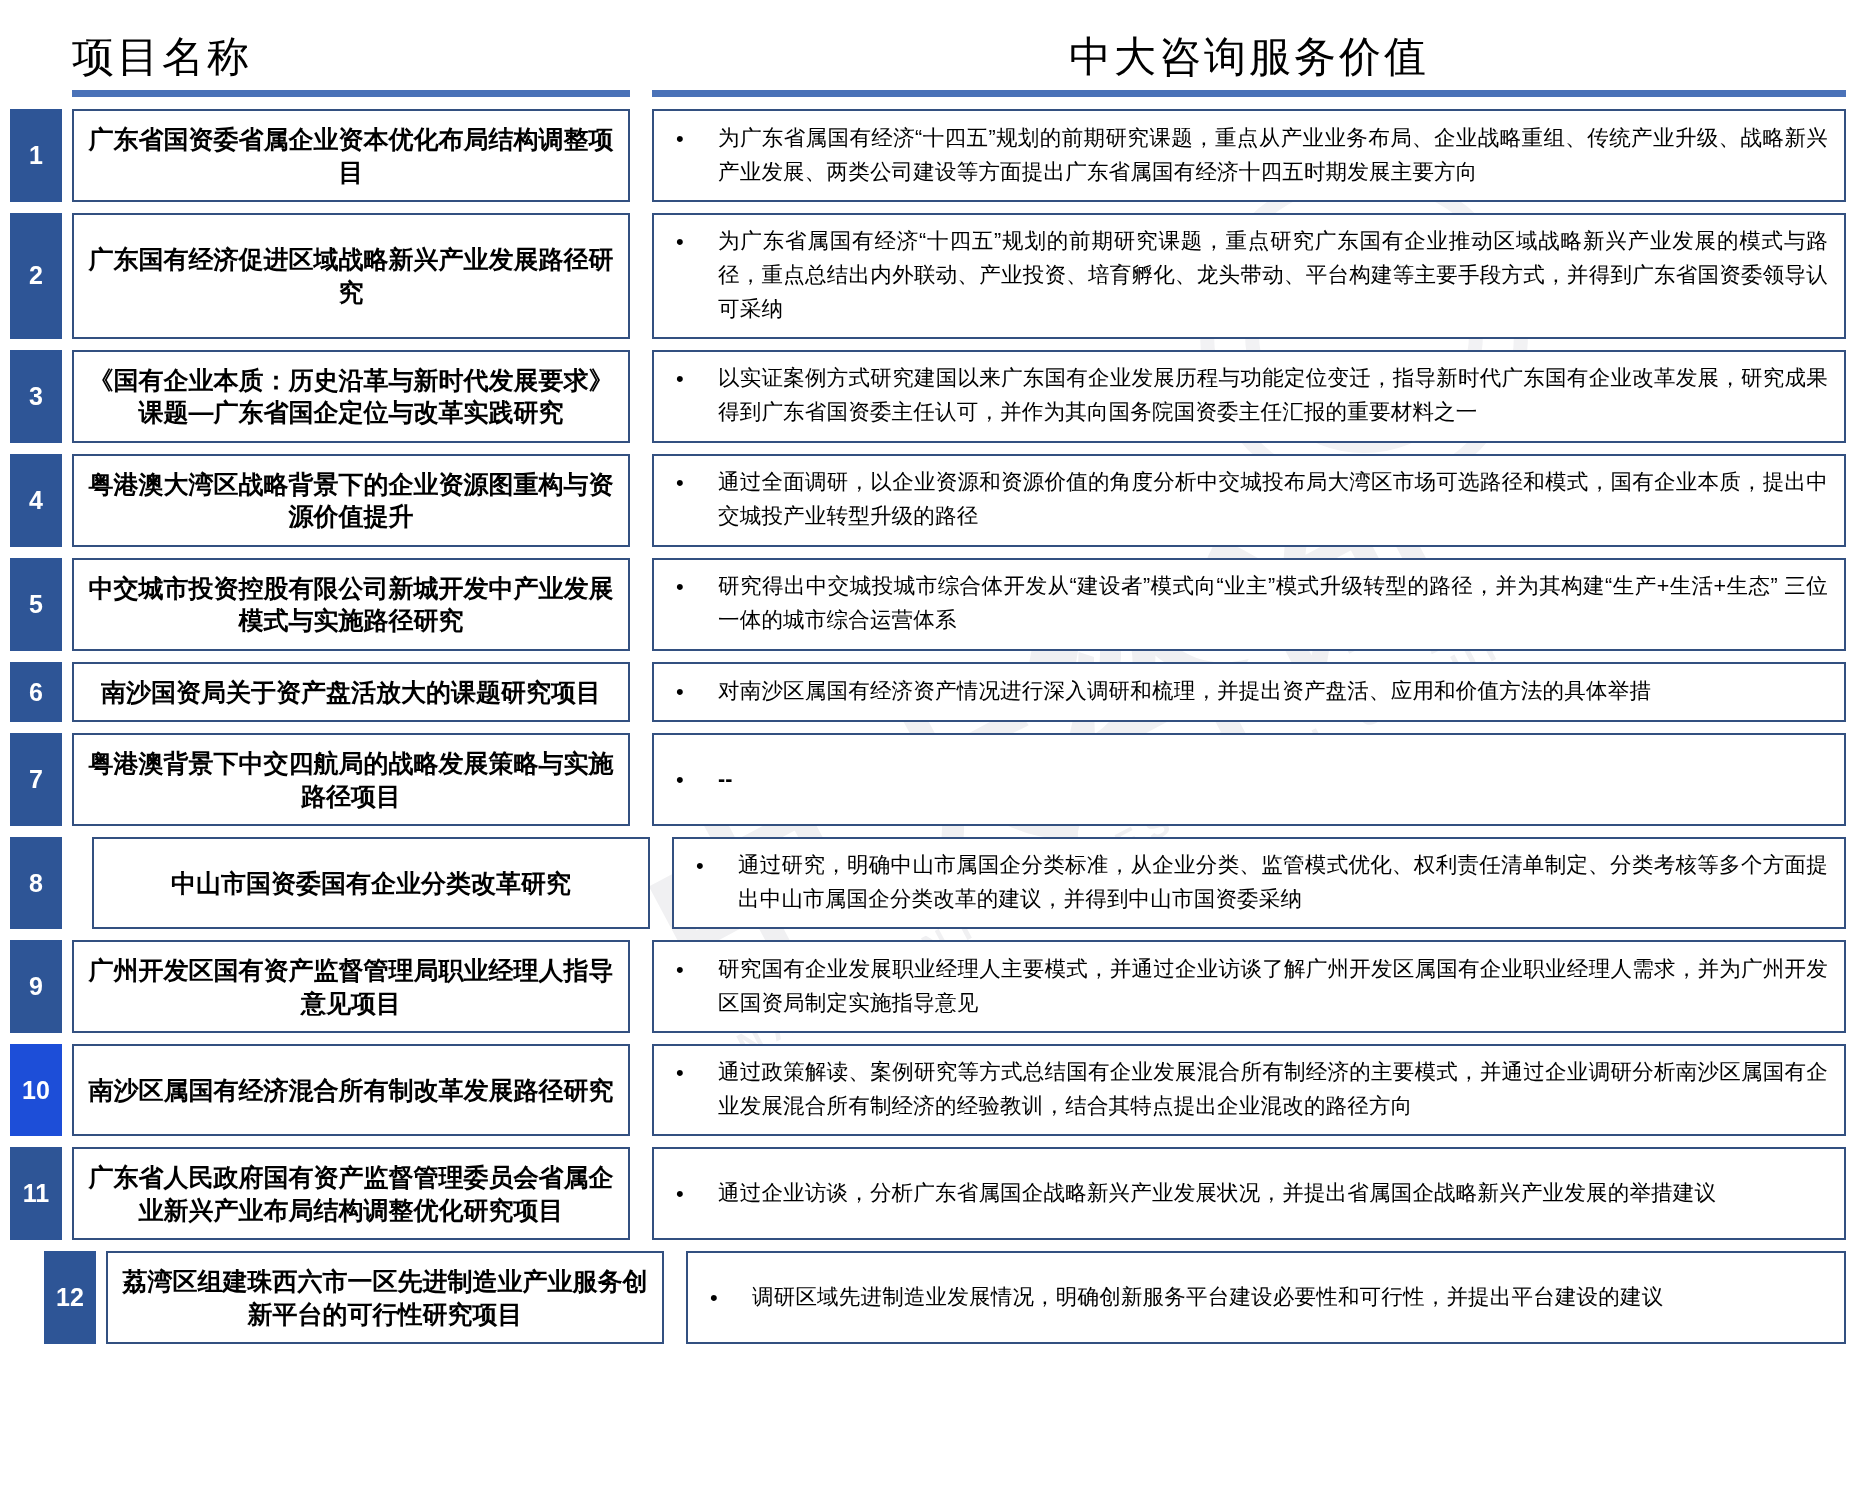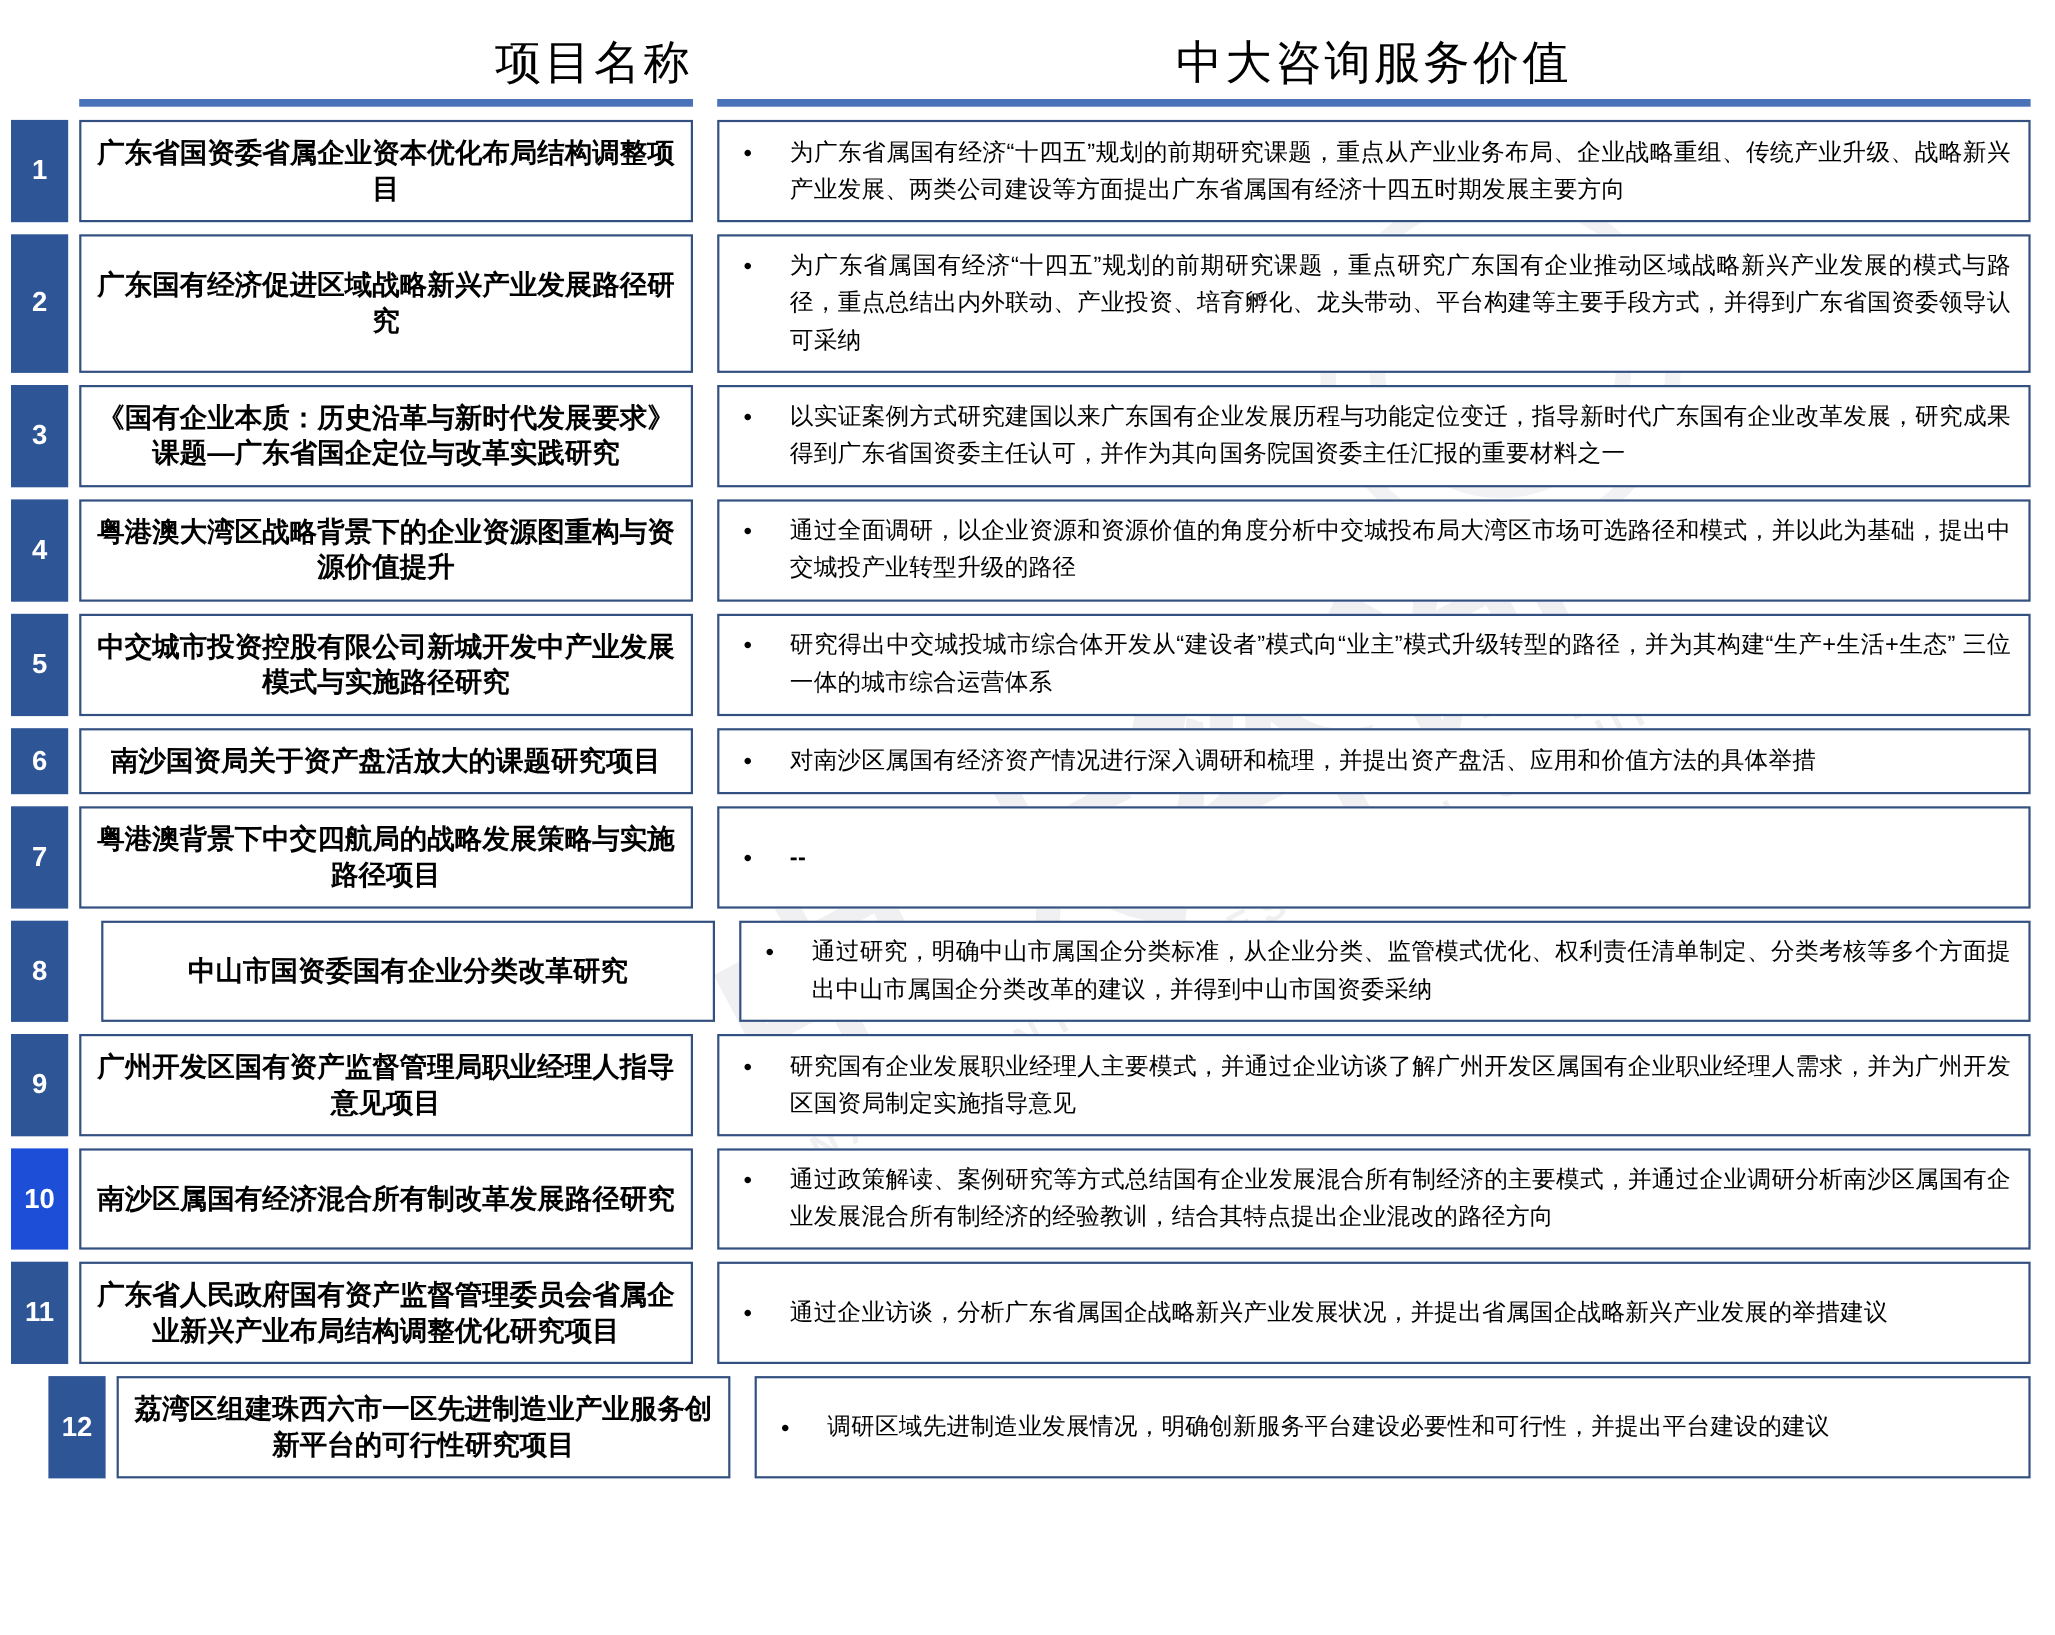--- a/index.html
+++ b/index.html
@@ -58,21 +58,21 @@
   
   .head-row {
     display: flex;
     align-items: flex-end;
     height: 78px;
   }
   .head-spacer { width: 62px; flex: 0 0 62px; }
   .head-left {
     width: 558px;
     flex: 0 0 558px;
-    text-align: right;
+    text-align: left;
   }
   .head-gap { width: 22px; flex: 0 0 22px; }
   .head-right {
     flex: 1 1 auto;
     text-align: center;
   }
   .head-title {
     font-size: 42px;
     font-weight: 400;
     letter-spacing: 3px;
@@ -258,21 +258,21 @@
           <span>4</span>
         </div>
         <div class="num-gap"></div>
         <div class="name-cell" style="border-color: rgb(51, 80, 128);">
           <div class="name-text">粤港澳大湾区战略背景下的企业资源图重构与资源价值提升</div>
         </div>
         <div class="mid-gap"></div>
         <div class="value-cell" style="border-color: rgb(51, 80, 128);">
           <div class="bullet-wrap">
             <div class="bullet-dot">•</div>
-            <div class="value-text">通过全面调研，以企业资源和资源价值的角度分析中交城投布局大湾区市场可选路径和模式，并以此为基础，提出中交城投产业转型升级的路径</div>
+            <div class="value-text">通过全面调研，以企业资源和资源价值的角度分析中交城投布局大湾区市场可选路径和模式，国有企业本质，提出中交城投产业转型升级的路径</div>
           </div>
         </div>
       </div>
       <div class="row">
         <div class="num-cell" style="background: rgb(46, 85, 150);">
           <span>5</span>
         </div>
         <div class="num-gap"></div>
         <div class="name-cell" style="border-color: rgb(51, 80, 128);">
           <div class="name-text">中交城市投资控股有限公司新城开发中产业发展模式与实施路径研究</div>

